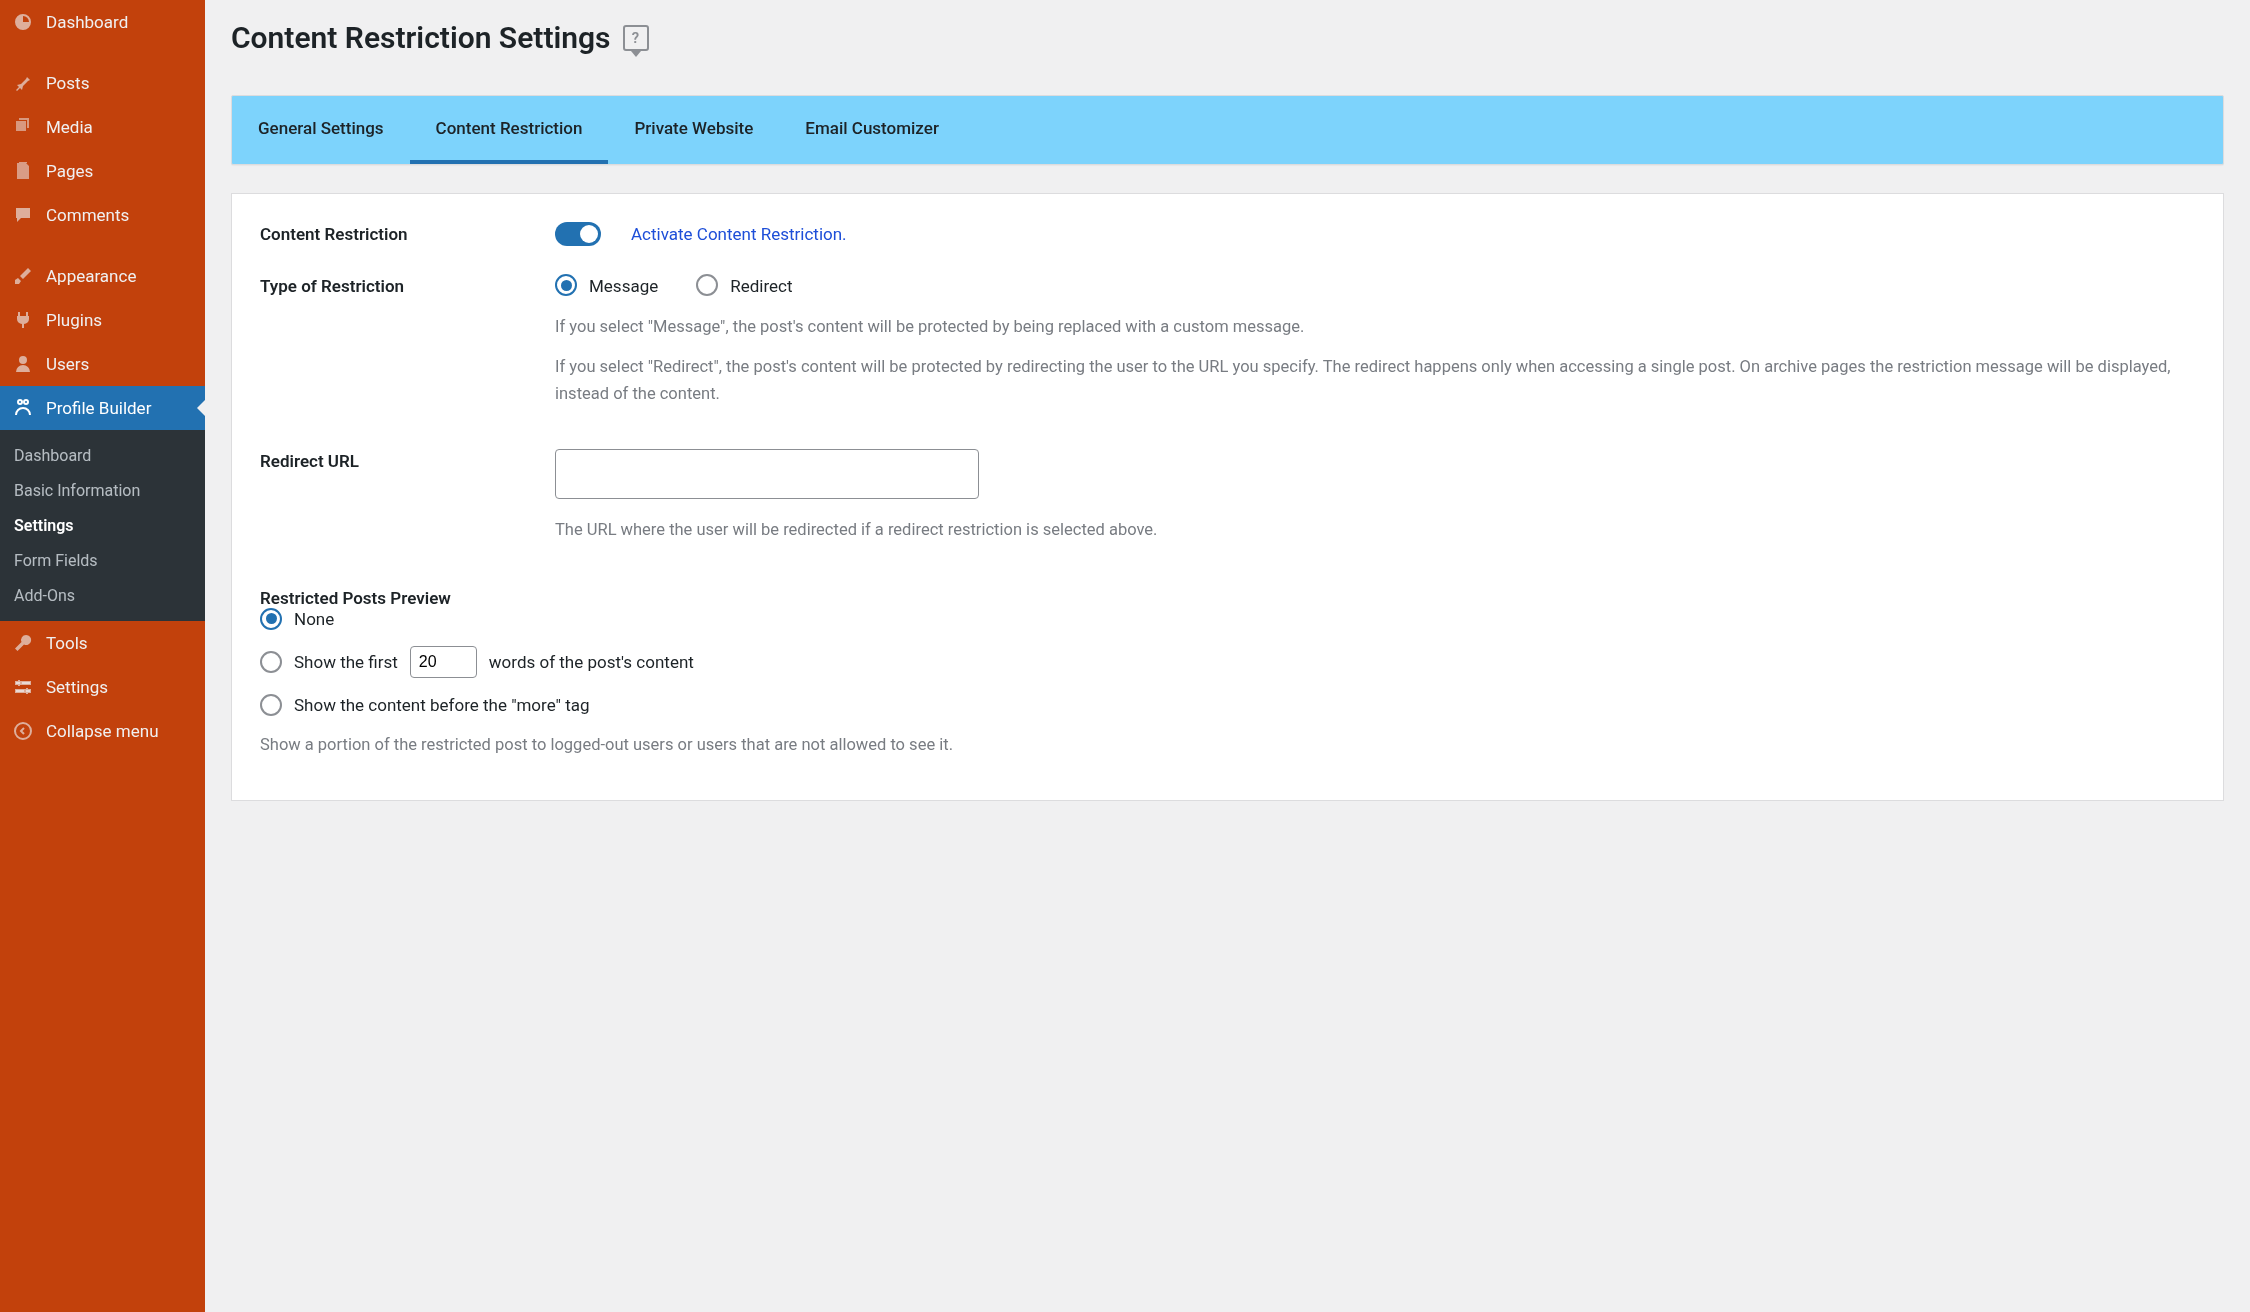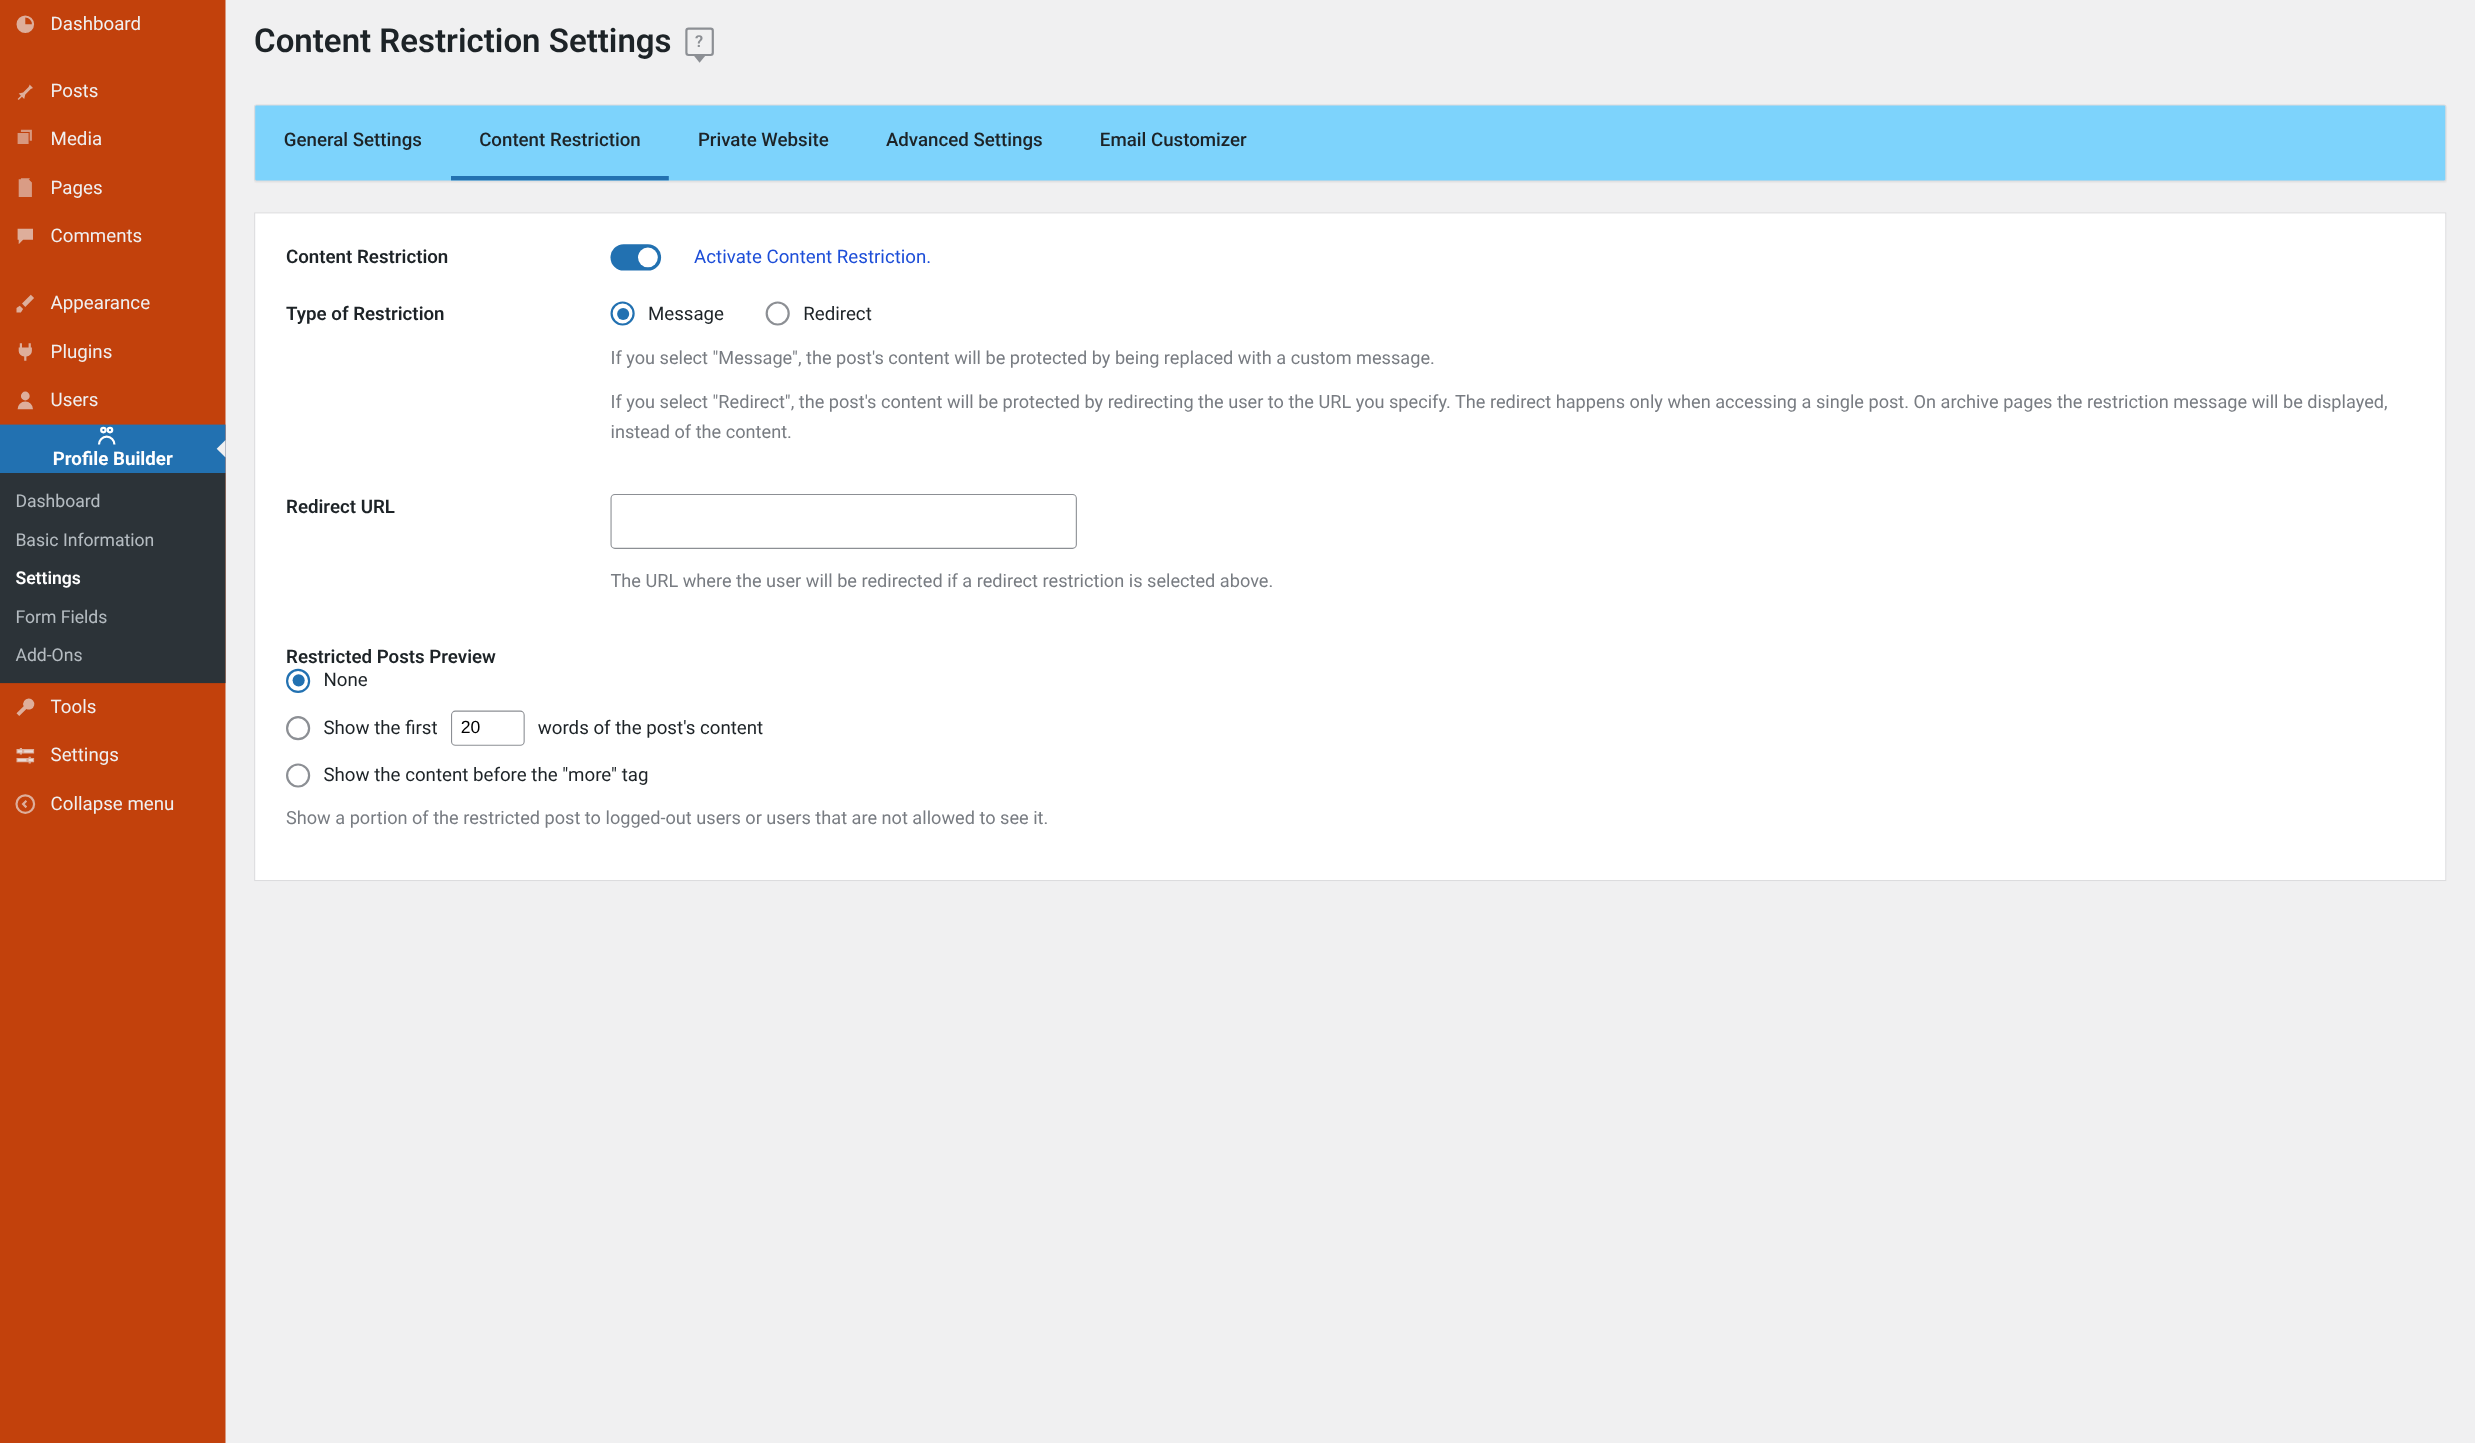--- a/index.html
+++ b/index.html
@@ -5,21 +5,21 @@
     * { box-sizing: border-box; margin: 0; padding: 0; }
     body { font-family: -apple-system, BlinkMacSystemFont, "Segoe UI", Roboto, sans-serif; background: #f0f0f1; }
     .wrap { display: flex; min-height: 100vh; }
 
     
     .sidebar { width: 205px; background: #c2410c; color: #f0f0f1; flex-shrink: 0; padding-top: 0; }
     .menu-item { display: flex; align-items: center; padding: 0 12px; height: 44px; color: #f0f0f1; cursor: pointer; font-size: 17px; }
     .menu-item .icon { width: 22px; height: 22px; margin-right: 12px; display: inline-flex; align-items: center; justify-content: center; color: rgba(240,246,252,0.6);}
     .menu-item.first { font-weight: 400; }
     .menu-sep { height: 5px; background: transparent; margin: 6px 0; }
-    .menu-item.active { background: #2271b1; color: #fff; font-weight: 700; position: relative; flex-direction: column;}
+    .menu-item.active { background: #2271b1; color: #fff; font-weight: 400; position: relative;}
     .menu-item.active .icon { color: #fff; }
     .menu-item.active::after {
       content: ''; position: absolute; right: 0; top: 50%; transform: translateY(-50%);
       border-top: 8px solid transparent; border-bottom: 8px solid transparent; border-right: 8px solid #f0f0f1;
     }
     .submenu { background: #2c3338; padding: 8px 0; }
     .submenu-item { padding: 8px 14px; font-size: 16px; color: rgba(240,246,252,0.7); cursor: pointer;}
     .submenu-item.current { color: #fff; font-weight: 600; }
 
     
@@ -177,21 +177,20 @@
       <span>Content Restriction Settings</span>
       <span class="help-box">
           <span class="help-box-inner">?</span>
         </span>
     </h1>
 
     <div class="tabs">
       <div class="tab">General Settings</div>
       <div class="tab active">Content Restriction</div>
       <div class="tab">Private Website</div>
-      <div class="tab">Advanced Settings</div>
       <div class="tab">Email Customizer</div>
     </div>
 
     <div class="panel">
 
       <div class="form-row">
         <div class="form-label">Content Restriction</div>
         <div class="form-control toggle-row">
           <div class="toggle">
             <div class="toggle-knob"></div>

